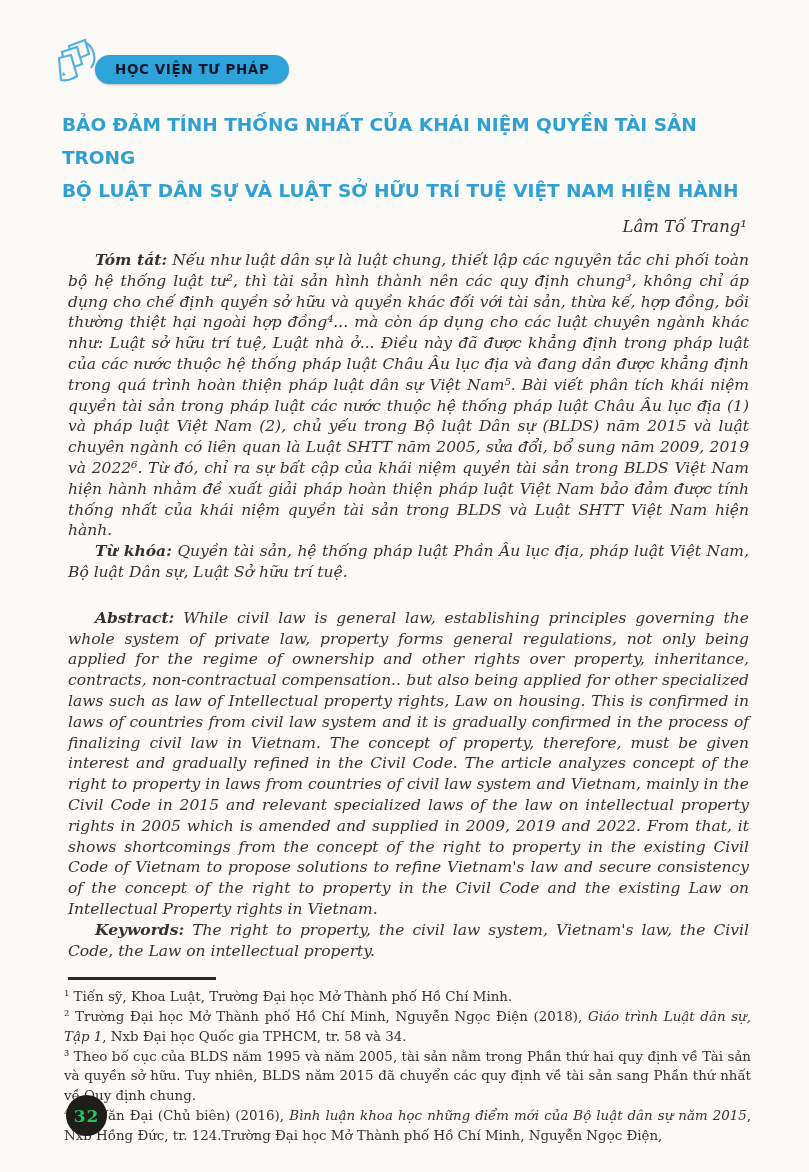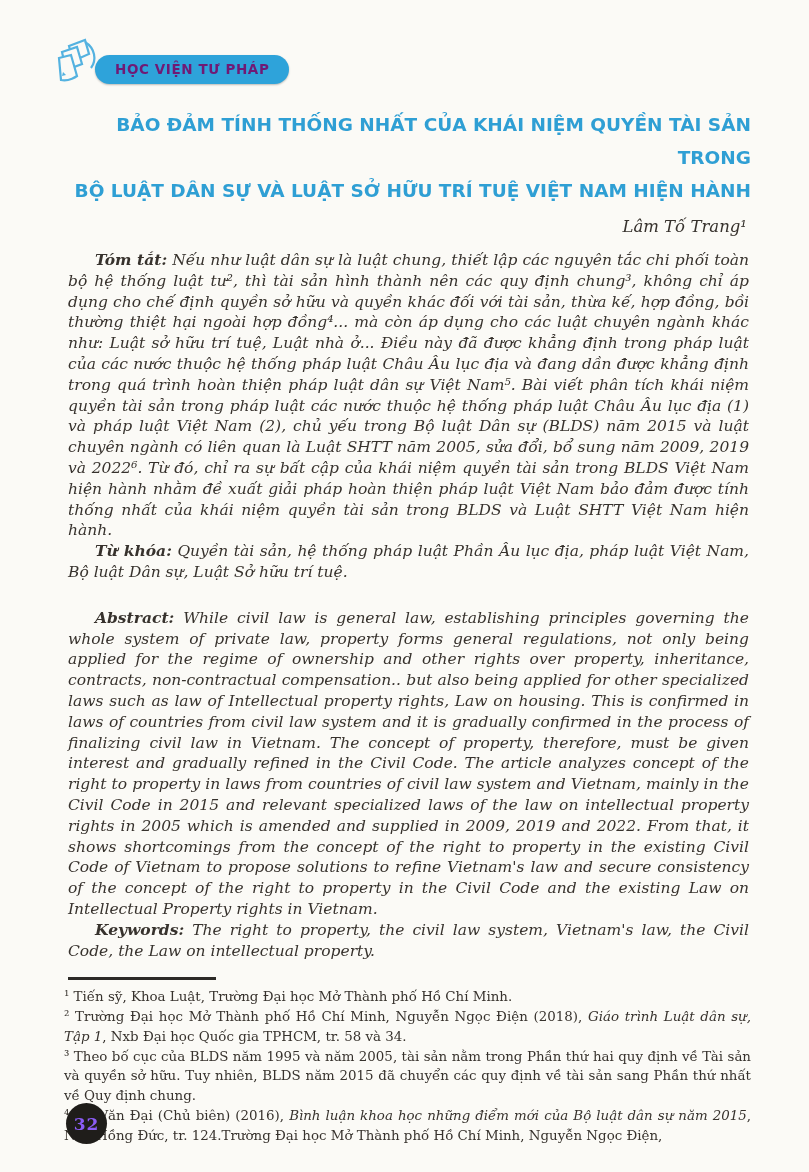--- a/index.html
+++ b/index.html
@@ -17,31 +17,31 @@
     background:var(--paper);
     color:var(--ink);
     font-family:"DejaVu Serif", serif;
     margin:0 auto;
   }
   
   .masthead{position:absolute;top:38px;left:55px;display:flex;align-items:center;}
   .logo{width:46px;height:56px;display:inline-block;flex:0 0 auto;}
   .org-pill{
     display:inline-block;margin-left:-6px;margin-top:6px;
-    background:var(--pill-blue);color:#701a75;
+    background:var(--pill-blue);color:#0f172a;
     border-radius:16px;padding:6px 20px 7px 20px;
     font-family:"DejaVu Sans", sans-serif;font-weight:bold;
     font-size:13.5px;letter-spacing:0.6px;
     box-shadow:0 1px 2px rgba(0,0,0,0.25);
     white-space:nowrap;
   }
   
   .title{
     padding:108px 58px 0 62px;
-    text-align:right;
+    text-align:left;
     font-family:"DejaVu Sans", sans-serif;
     color:var(--accent-blue);
     font-size:18.5px;line-height:33px;font-weight:bold;
   }
   .title-line{display:block;}
   .author{
     margin:10px 62px 0 0;
     text-align:right;
     font-style:italic;
     font-size:16.5px;
@@ -63,23 +63,23 @@
     width:148px;height:3px;background:#2c2a27;
   }
   .footnotes{
     margin:0 58px 0 64px;
     font-size:13.4px;line-height:19.8px;
     text-align:justify;
   }
   .footnote{text-indent:0;}
   
   .page-badge{
-    position:absolute;left:66px;bottom:28px;
+    position:absolute;left:66px;bottom:36px;
     width:41px;height:41px;border-radius:50%;
-    background:var(--badge-bg);color:#8b5cf6;
+    background:var(--badge-bg);color:#22c55e;
     font-family:"DejaVu Serif", serif;font-weight:bold;font-size:17px;
     display:flex;align-items:center;justify-content:center;
     letter-spacing:1px;
   }
   .logo svg{width:100%;height:100%;}
 </style>
 </head>
 <body>
 
 <div class="page">

